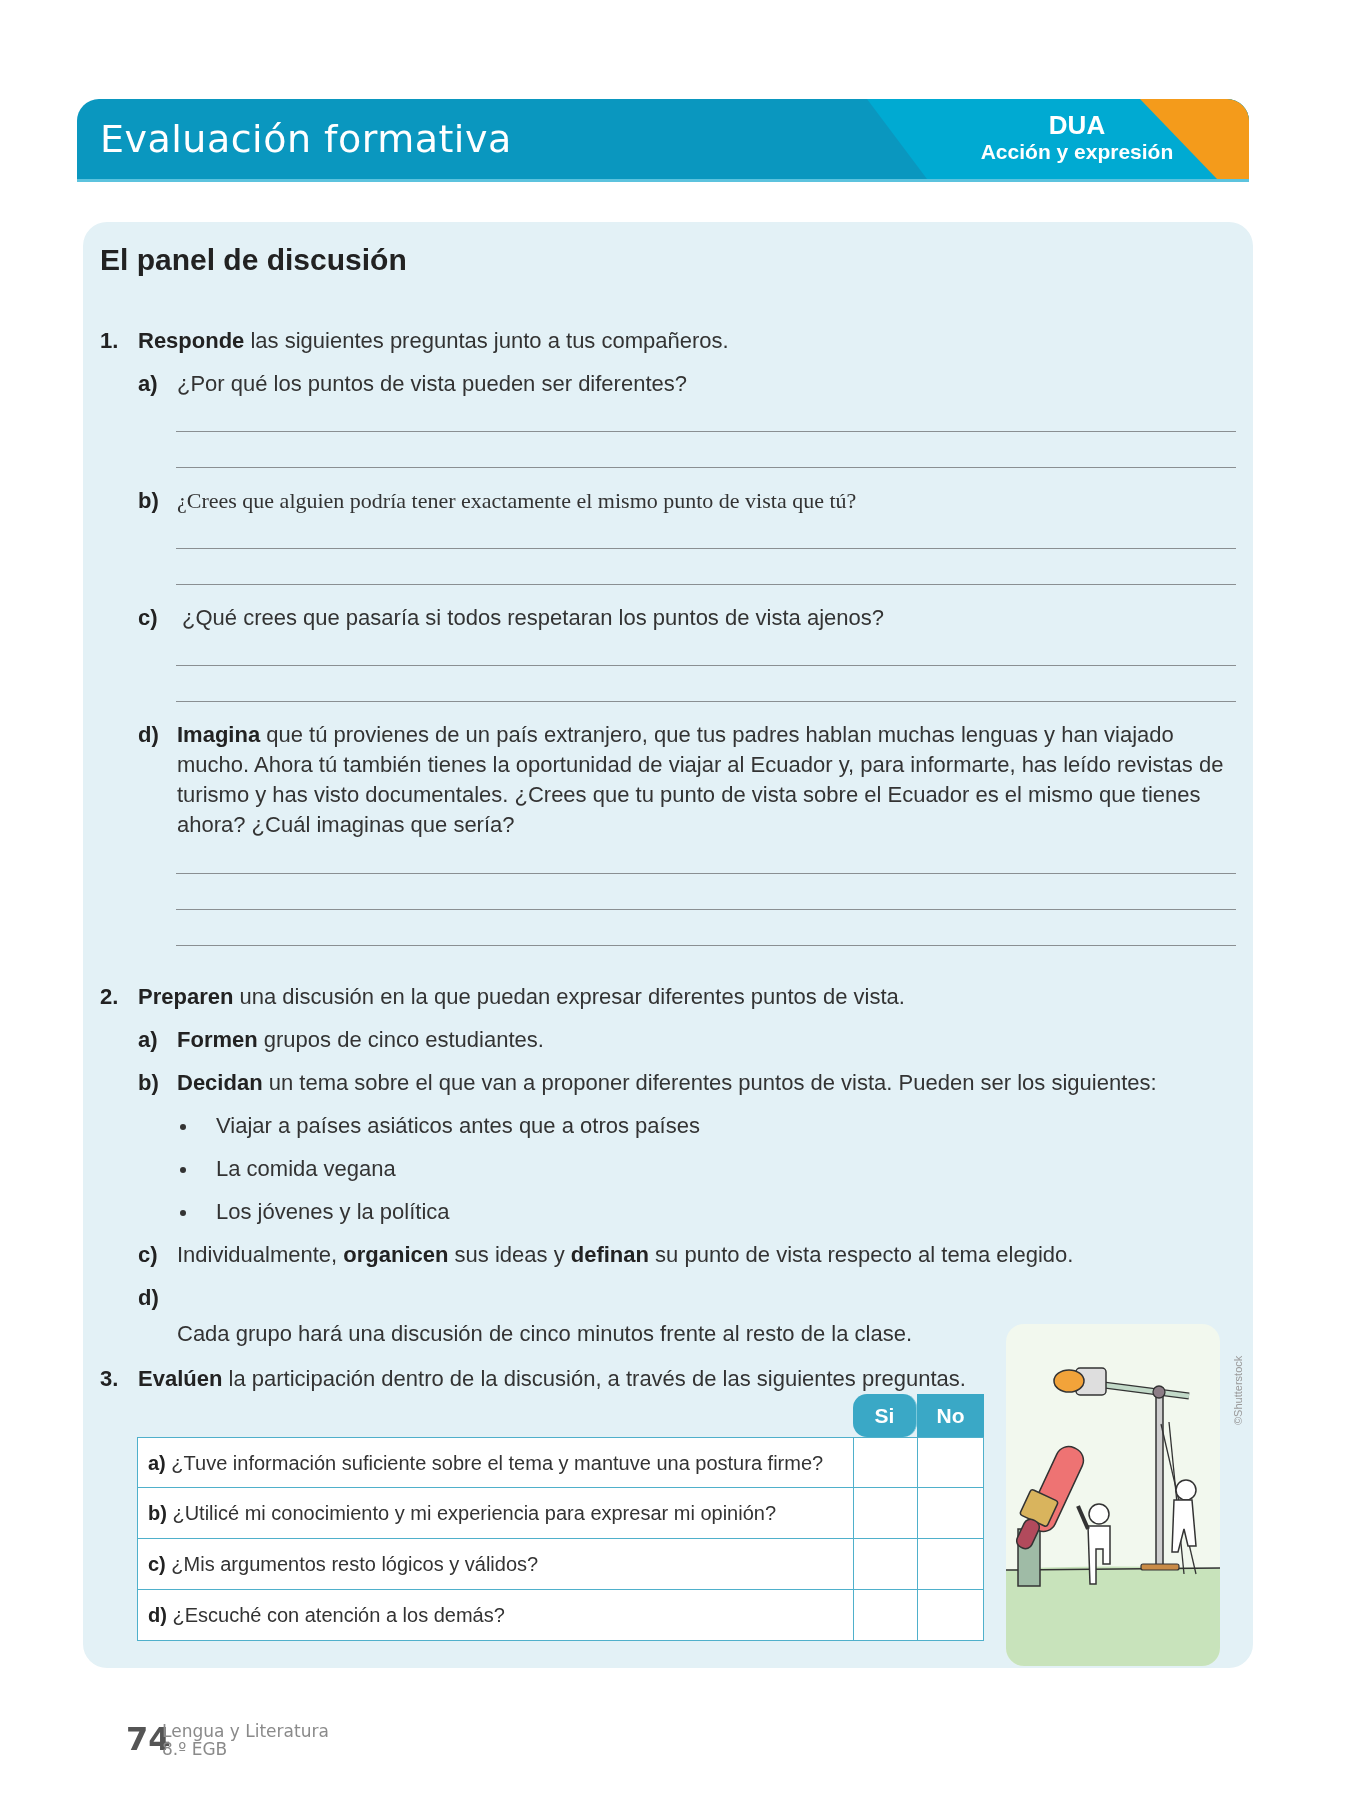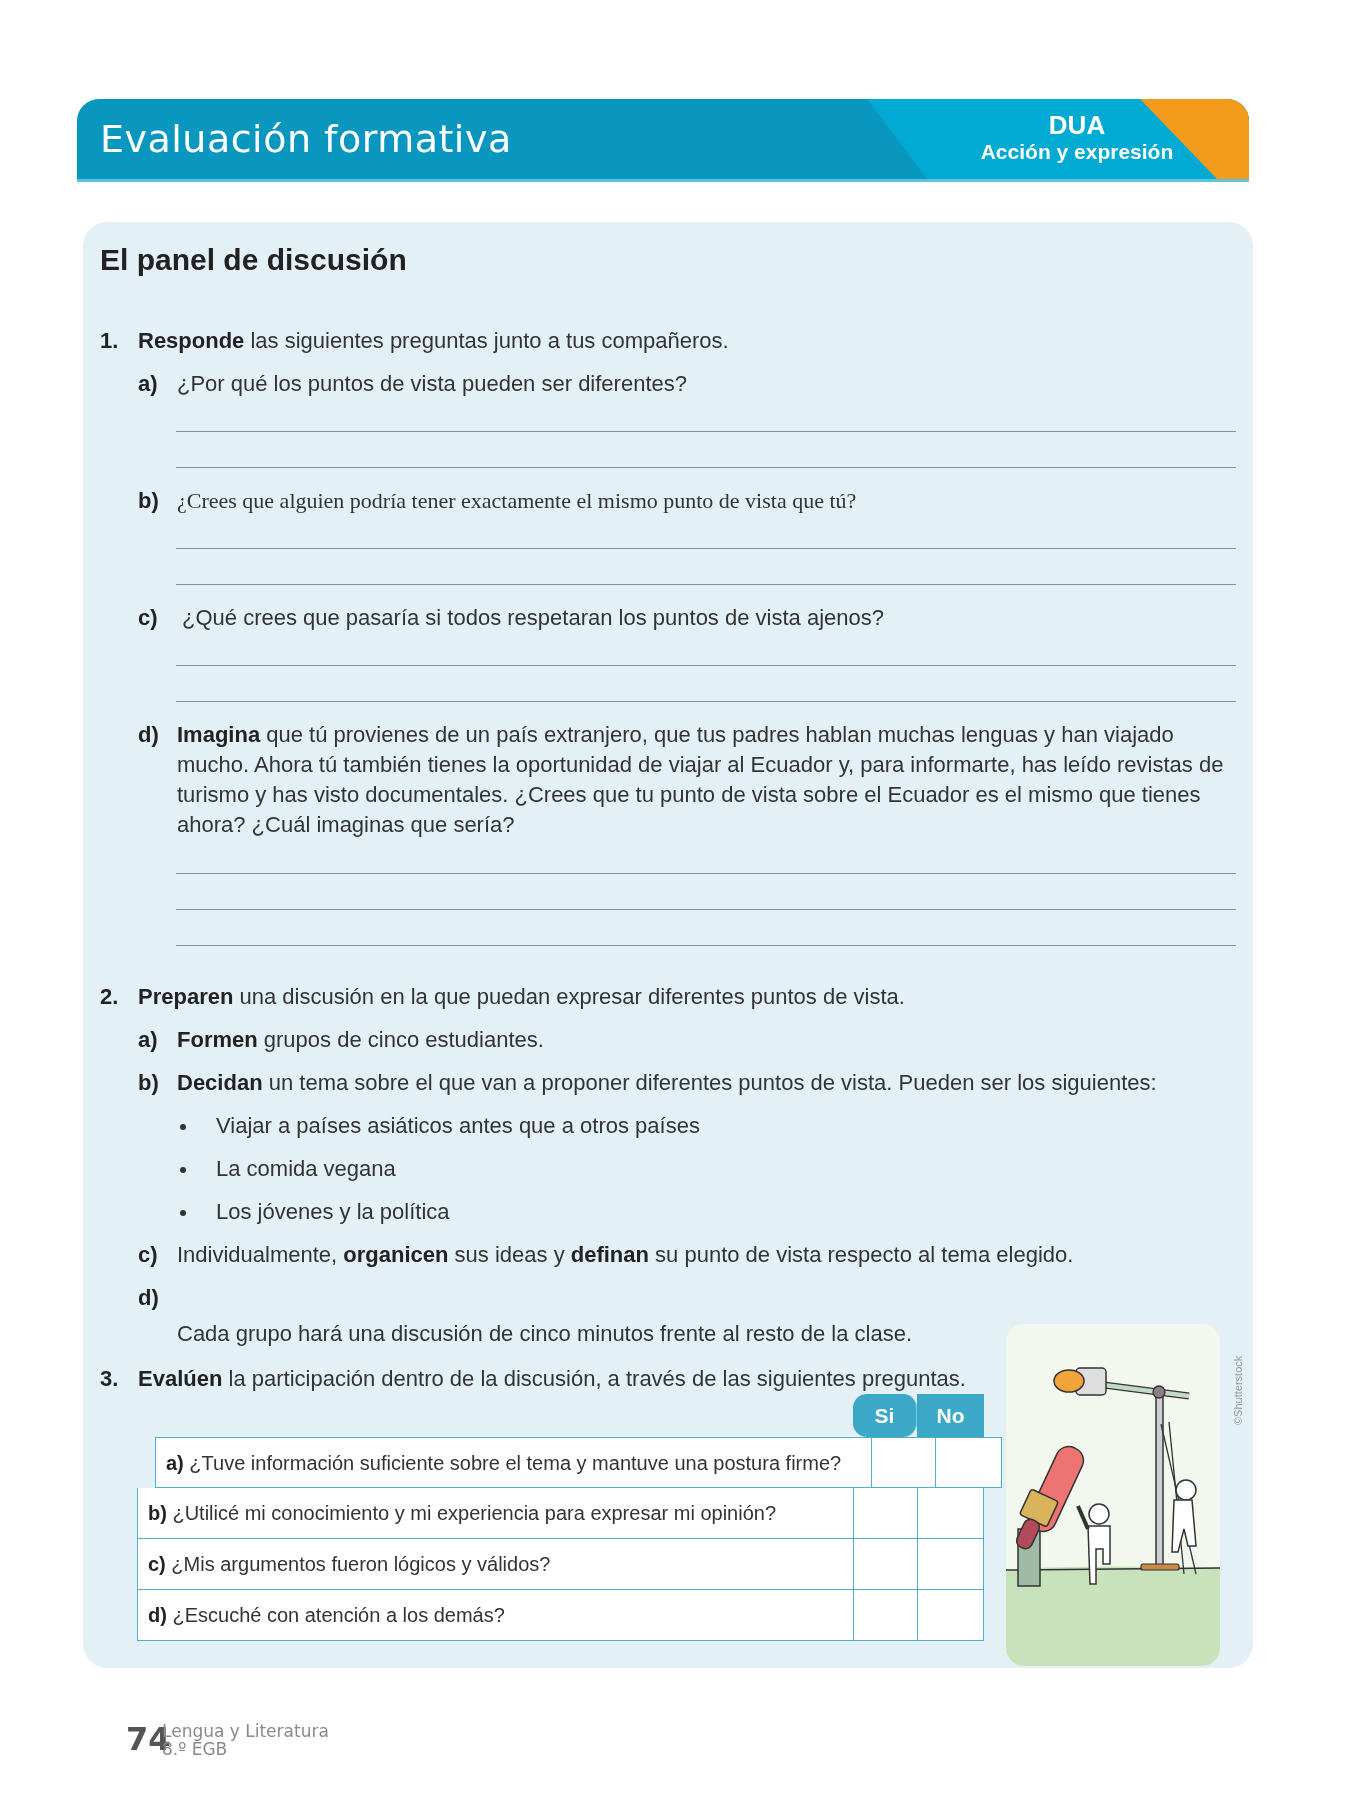--- a/index.html
+++ b/index.html
@@ -151,32 +151,32 @@
 
 <div class="abs txt" style="left:100px; top:1364px;"><span class="num">3.</span></div>
 <div class="abs txt" style="left:138px; top:1364px;">
   <span class="b">Evalúen</span><span> la participación dentro de la discusión, a través de las siguientes preguntas.</span>
 </div>
 
 <div class="tbl">
   <div class="tbl-head-si">Si</div>
   <div class="tbl-head-no">No</div>
 
-  <div class="tbl-row first" style="top:43px;margin-left:18px;">
+  <div class="tbl-row first" style="top:43px;">
     <div class="q"><span class="b">a)</span><span> ¿Tuve información suficiente sobre el tema y mantuve una postura firme?</span></div>
     <div class="cell-si"></div>
     <div class="cell-no"></div>
   </div>
   <div class="tbl-row" style="top:94px;">
     <div class="q"><span class="b">b)</span><span> ¿Utilicé mi conocimiento y mi experiencia para expresar mi opinión?</span></div>
     <div class="cell-si"></div>
     <div class="cell-no"></div>
   </div>
   <div class="tbl-row" style="top:145px;">
-    <div class="q"><span class="b">c)</span><span> ¿Mis argumentos fueron lógicos y válidos?</span></div>
+    <div class="q"><span class="b">c)</span><span> ¿Mis argumentos resto lógicos y válidos?</span></div>
     <div class="cell-si"></div>
     <div class="cell-no"></div>
   </div>
   <div class="tbl-row" style="top:196px;">
     <div class="q"><span class="b">d)</span><span> ¿Escuché con atención a los demás?</span></div>
     <div class="cell-si"></div>
     <div class="cell-no"></div>
   </div>
 </div>
 

